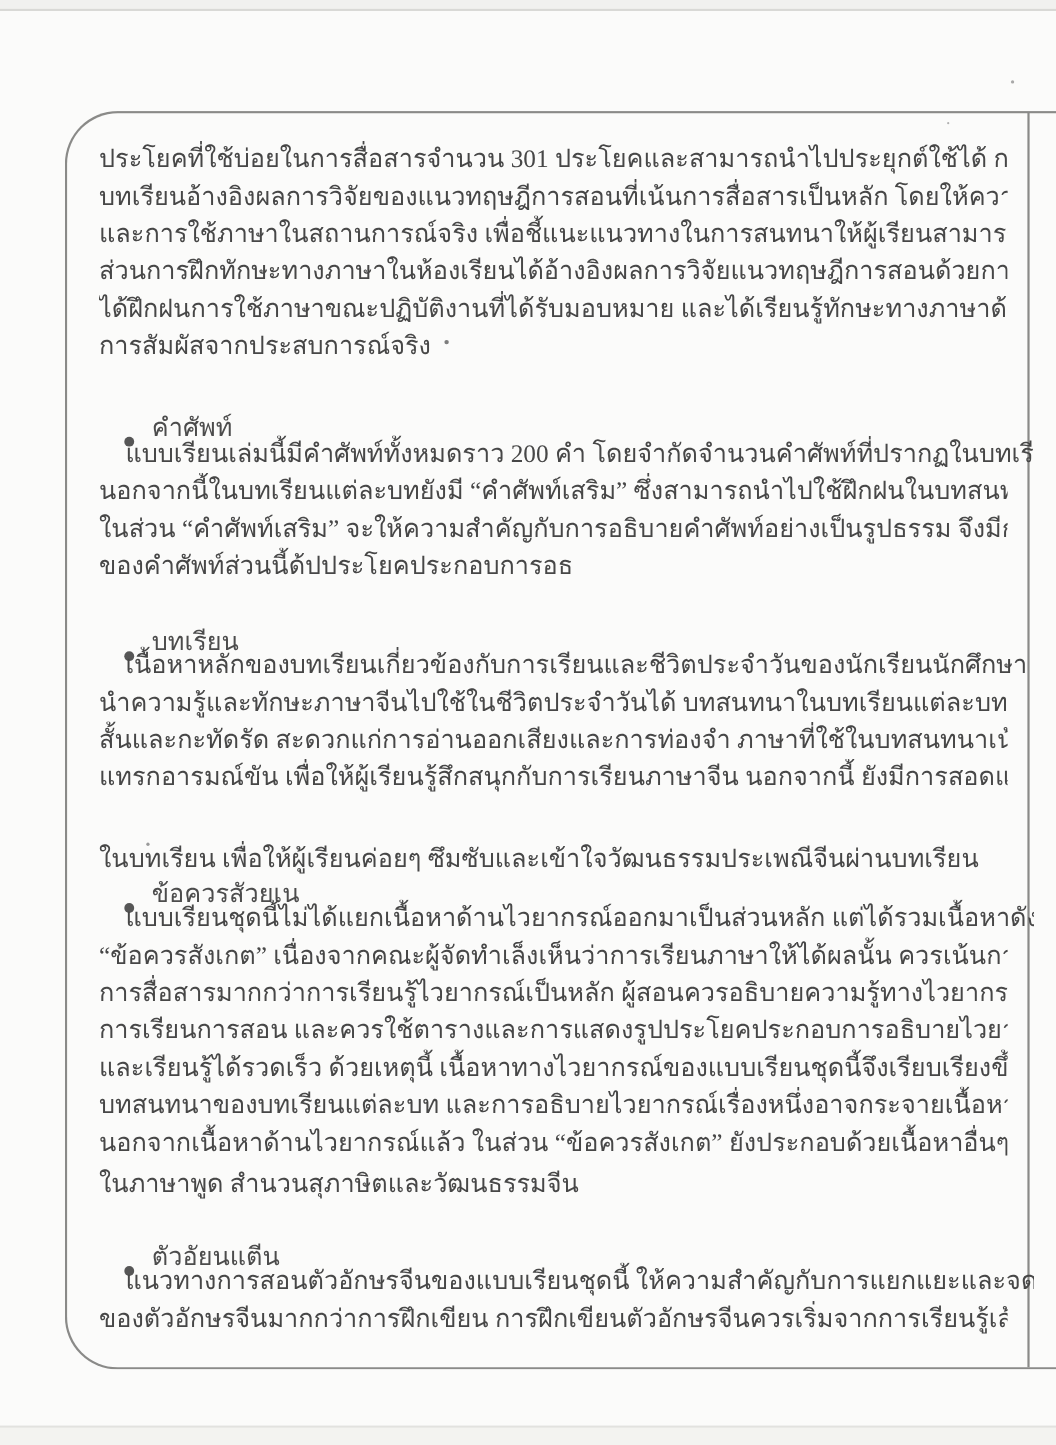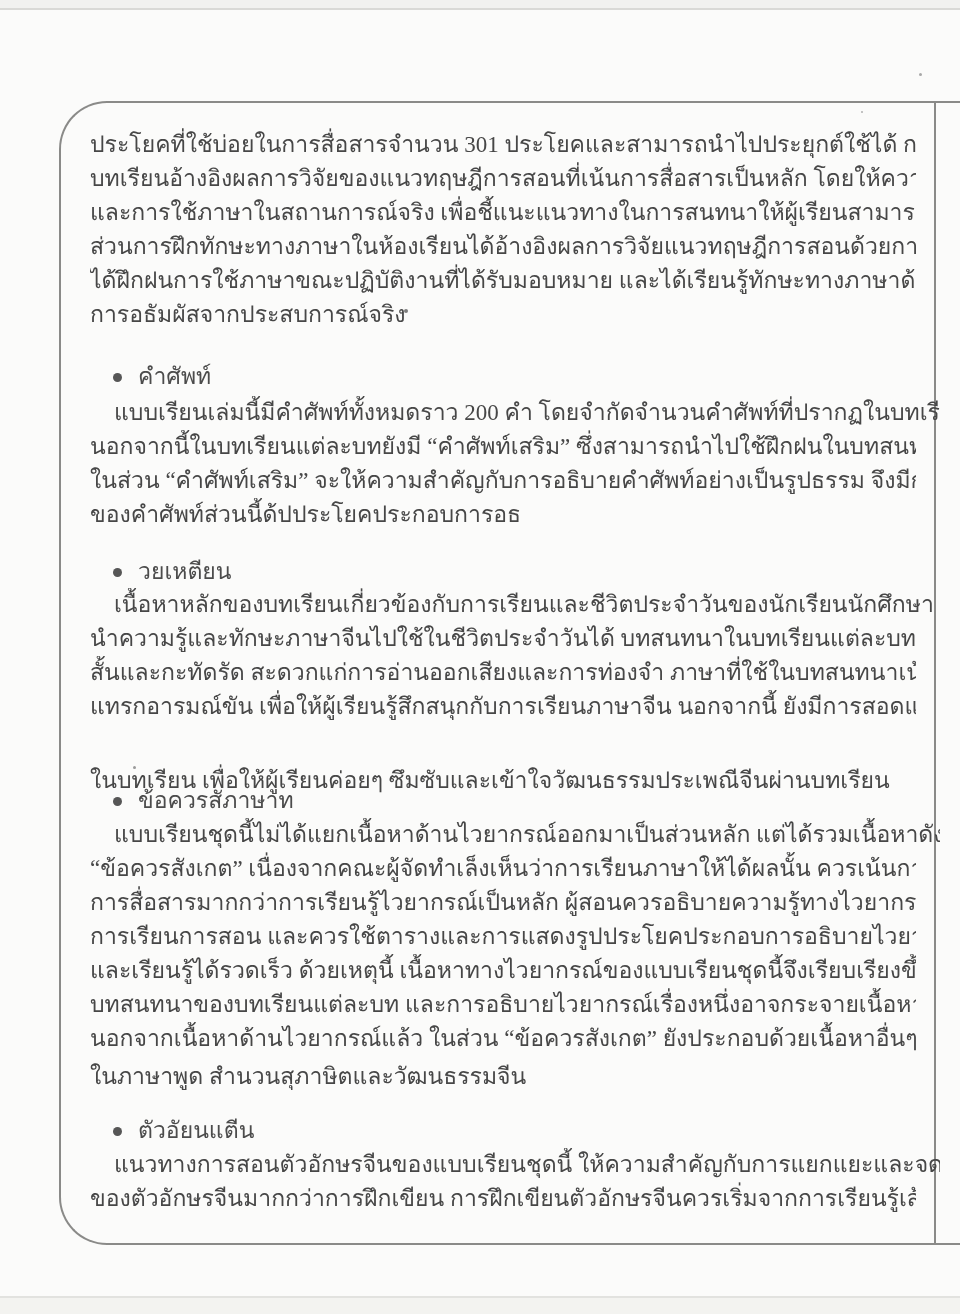--- a/index.html
+++ b/index.html
@@ -44,21 +44,21 @@
     background: #8a8a88;
   }
   .line {
     position: absolute; left: 90px; width: 826px; height: 34px;
     line-height: 34px; font-size: 23px;
     white-space: nowrap; overflow: hidden;
   }
   .indent { padding-left: 24px; }
   .bullet-row {
     position: absolute; left: 90px; height: 34px;
-    display: flex; align-items: center;
+    display: flex; align-items: flex-end; margin-top: 12px;
   }
   .bullet-dot {
     width: 9px; height: 9px; border-radius: 50%;
     background: #565656; margin-left: 23px; margin-right: 16px;
     flex: 0 0 auto;
   }
   .section-title {
     font-size: 23px; line-height: 34px; color: #4c4c4c; white-space: nowrap;
   }
   .speck { position: absolute; border-radius: 50%; }
@@ -77,50 +77,50 @@
 
   <div class="frame"></div>
   <div class="page-edge-line"></div>
 
   <div>
     <div class="line" style="top:128px">ประโยคที่ใช้บ่อยในการสื่อสารจำนวน 301 ประโยคและสามารถนำไปประยุกต์ใช้ได้  การออกแบบและเรียบเรียง</div>
     <div class="line" style="top:162px">บทเรียนอ้างอิงผลการวิจัยของแนวทฤษฎีการสอนที่เน้นการสื่อสารเป็นหลัก โดยให้ความสำคัญกับหัวข้อสนทนา</div>
     <div class="line" style="top:196px">และการใช้ภาษาในสถานการณ์จริง เพื่อชี้แนะแนวทางในการสนทนาให้ผู้เรียนสามารถสื่อสารได้อย่างมีประสิทธิภาพ</div>
     <div class="line" style="top:230px">ส่วนการฝึกทักษะทางภาษาในห้องเรียนได้อ้างอิงผลการวิจัยแนวทฤษฎีการสอนด้วยการมอบหมายงาน เพื่อให้ผู้เรียน</div>
     <div class="line" style="top:264px">ได้ฝึกฝนการใช้ภาษาขณะปฏิบัติงานที่ได้รับมอบหมาย และได้เรียนรู้ทักษะทางภาษาด้านต่างๆ จากการใช้และ</div>
-    <div class="line" style="top:298px">การอธัมผัสจากประสบการณ์จริง</div>
+    <div class="line" style="top:298px">การสัมผัสจากประสบการณ์จริง</div>
   </div>
 
   <div>
     <div class="bullet-row" style="top:360px">
       <span class="bullet-dot"></span>
       <span class="section-title">คำศัพท์</span>
     </div>
     <div class="line indent" style="top:396px">แบบเรียนเล่มนี้มีคำศัพท์ทั้งหมดราว 200 คำ โดยจำกัดจำนวนคำศัพท์ที่ปรากฏในบทเรียนแต่ละบทไม่ให้มากเกินไป</div>
     <div class="line" style="top:430px">นอกจากนี้ในบทเรียนแต่ละบทยังมี “คำศัพท์เสริม” ซึ่งสามารถนำไปใช้ฝึกฝนในบทสนทนาของบทเรียนนั้นๆ ด้วย</div>
     <div class="line" style="top:464px">ในส่วน “คำศัพท์เสริม” จะให้ความสำคัญกับการอธิบายคำศัพท์อย่างเป็นรูปธรรม จึงมีการอธิบายความหมาย</div>
     <div class="line" style="top:498px">ของคำศัพท์ส่วนนี้ด้ปประโยคประกอบการอธ</div>
   </div>
 
   <div>
     <div class="bullet-row" style="top:555px">
       <span class="bullet-dot"></span>
-      <span class="section-title">วยเหตียน</span>
+      <span class="section-title">บทเรียน</span>
     </div>
     <div class="line indent" style="top:588px">เนื้อหาหลักของบทเรียนเกี่ยวข้องกับการเรียนและชีวิตประจำวันของนักเรียนนักศึกษา ทั้งนี้เพื่อให้ผู้เรียนสามารถ</div>
     <div class="line" style="top:622px">นำความรู้และทักษะภาษาจีนไปใช้ในชีวิตประจำวันได้  บทสนทนาในบทเรียนแต่ละบทเป็นบทสนทนาที่ใช้บ่อย</div>
     <div class="line" style="top:656px">สั้นและกะทัดรัด สะดวกแก่การอ่านออกเสียงและการท่องจำ ภาษาที่ใช้ในบทสนทนาเน้นความน่าสนใจพร้อมสอด</div>
     <div class="line" style="top:690px">แทรกอารมณ์ขัน เพื่อให้ผู้เรียนรู้สึกสนุกกับการเรียนภาษาจีน   นอกจากนี้ ยังมีการสอดแทรกเกร็ดวัฒนธรรมจีนไว้</div>
     <div class="line" style="top:764px">ในบทเรียน เพื่อให้ผู้เรียนค่อยๆ ซึมซับและเข้าใจวัฒนธรรมประเพณีจีนผ่านบทเรียน</div>
   </div>
 
   <div>
     <div class="bullet-row" style="top:784px">
       <span class="bullet-dot"></span>
-      <span class="section-title">ข้อควรสัภาษาท</span>
+      <span class="section-title">ข้อควรสัวยเน</span>
     </div>
     <div class="line indent" style="top:818px">แบบเรียนชุดนี้ไม่ได้แยกเนื้อหาด้านไวยากรณ์ออกมาเป็นส่วนหลัก แต่ได้รวมเนื้อหาดังกล่าวไว้ในส่วน</div>
     <div class="line" style="top:852px">“ข้อควรสังเกต”  เนื่องจากคณะผู้จัดทำเล็งเห็นว่าการเรียนภาษาให้ได้ผลนั้น ควรเน้นการฝึกฝนการใช้ภาษาใน</div>
     <div class="line" style="top:886px">การสื่อสารมากกว่าการเรียนรู้ไวยากรณ์เป็นหลัก ผู้สอนควรอธิบายความรู้ทางไวยากรณ์เฉพาะเรื่องที่ปรากฏในเนื้อหา</div>
     <div class="line" style="top:920px">การเรียนการสอน และควรใช้ตารางและการแสดงรูปประโยคประกอบการอธิบายไวยากรณ์ เพื่อให้ผู้เรียนเข้าใจง่าย</div>
     <div class="line" style="top:954px">และเรียนรู้ได้รวดเร็ว  ด้วยเหตุนี้ เนื้อหาทางไวยากรณ์ของแบบเรียนชุดนี้จึงเรียบเรียงขึ้นตามไวยากรณ์ที่ปรากฏใน</div>
     <div class="line" style="top:988px">บทสนทนาของบทเรียนแต่ละบท และการอธิบายไวยากรณ์เรื่องหนึ่งอาจกระจายเนื้อหาไปอยู่ในบทเรียนหลายบท</div>
     <div class="line" style="top:1022px">นอกจากเนื้อหาด้านไวยากรณ์แล้ว ในส่วน “ข้อควรสังเกต” ยังประกอบด้วยเนื้อหาอื่นๆ เช่น สำนวนภาษาที่ใช้บ่อย</div>
     <div class="line" style="top:1060px">ในภาษาพูด สำนวนสุภาษิตและวัฒนธรรมจีน</div>
   </div>

